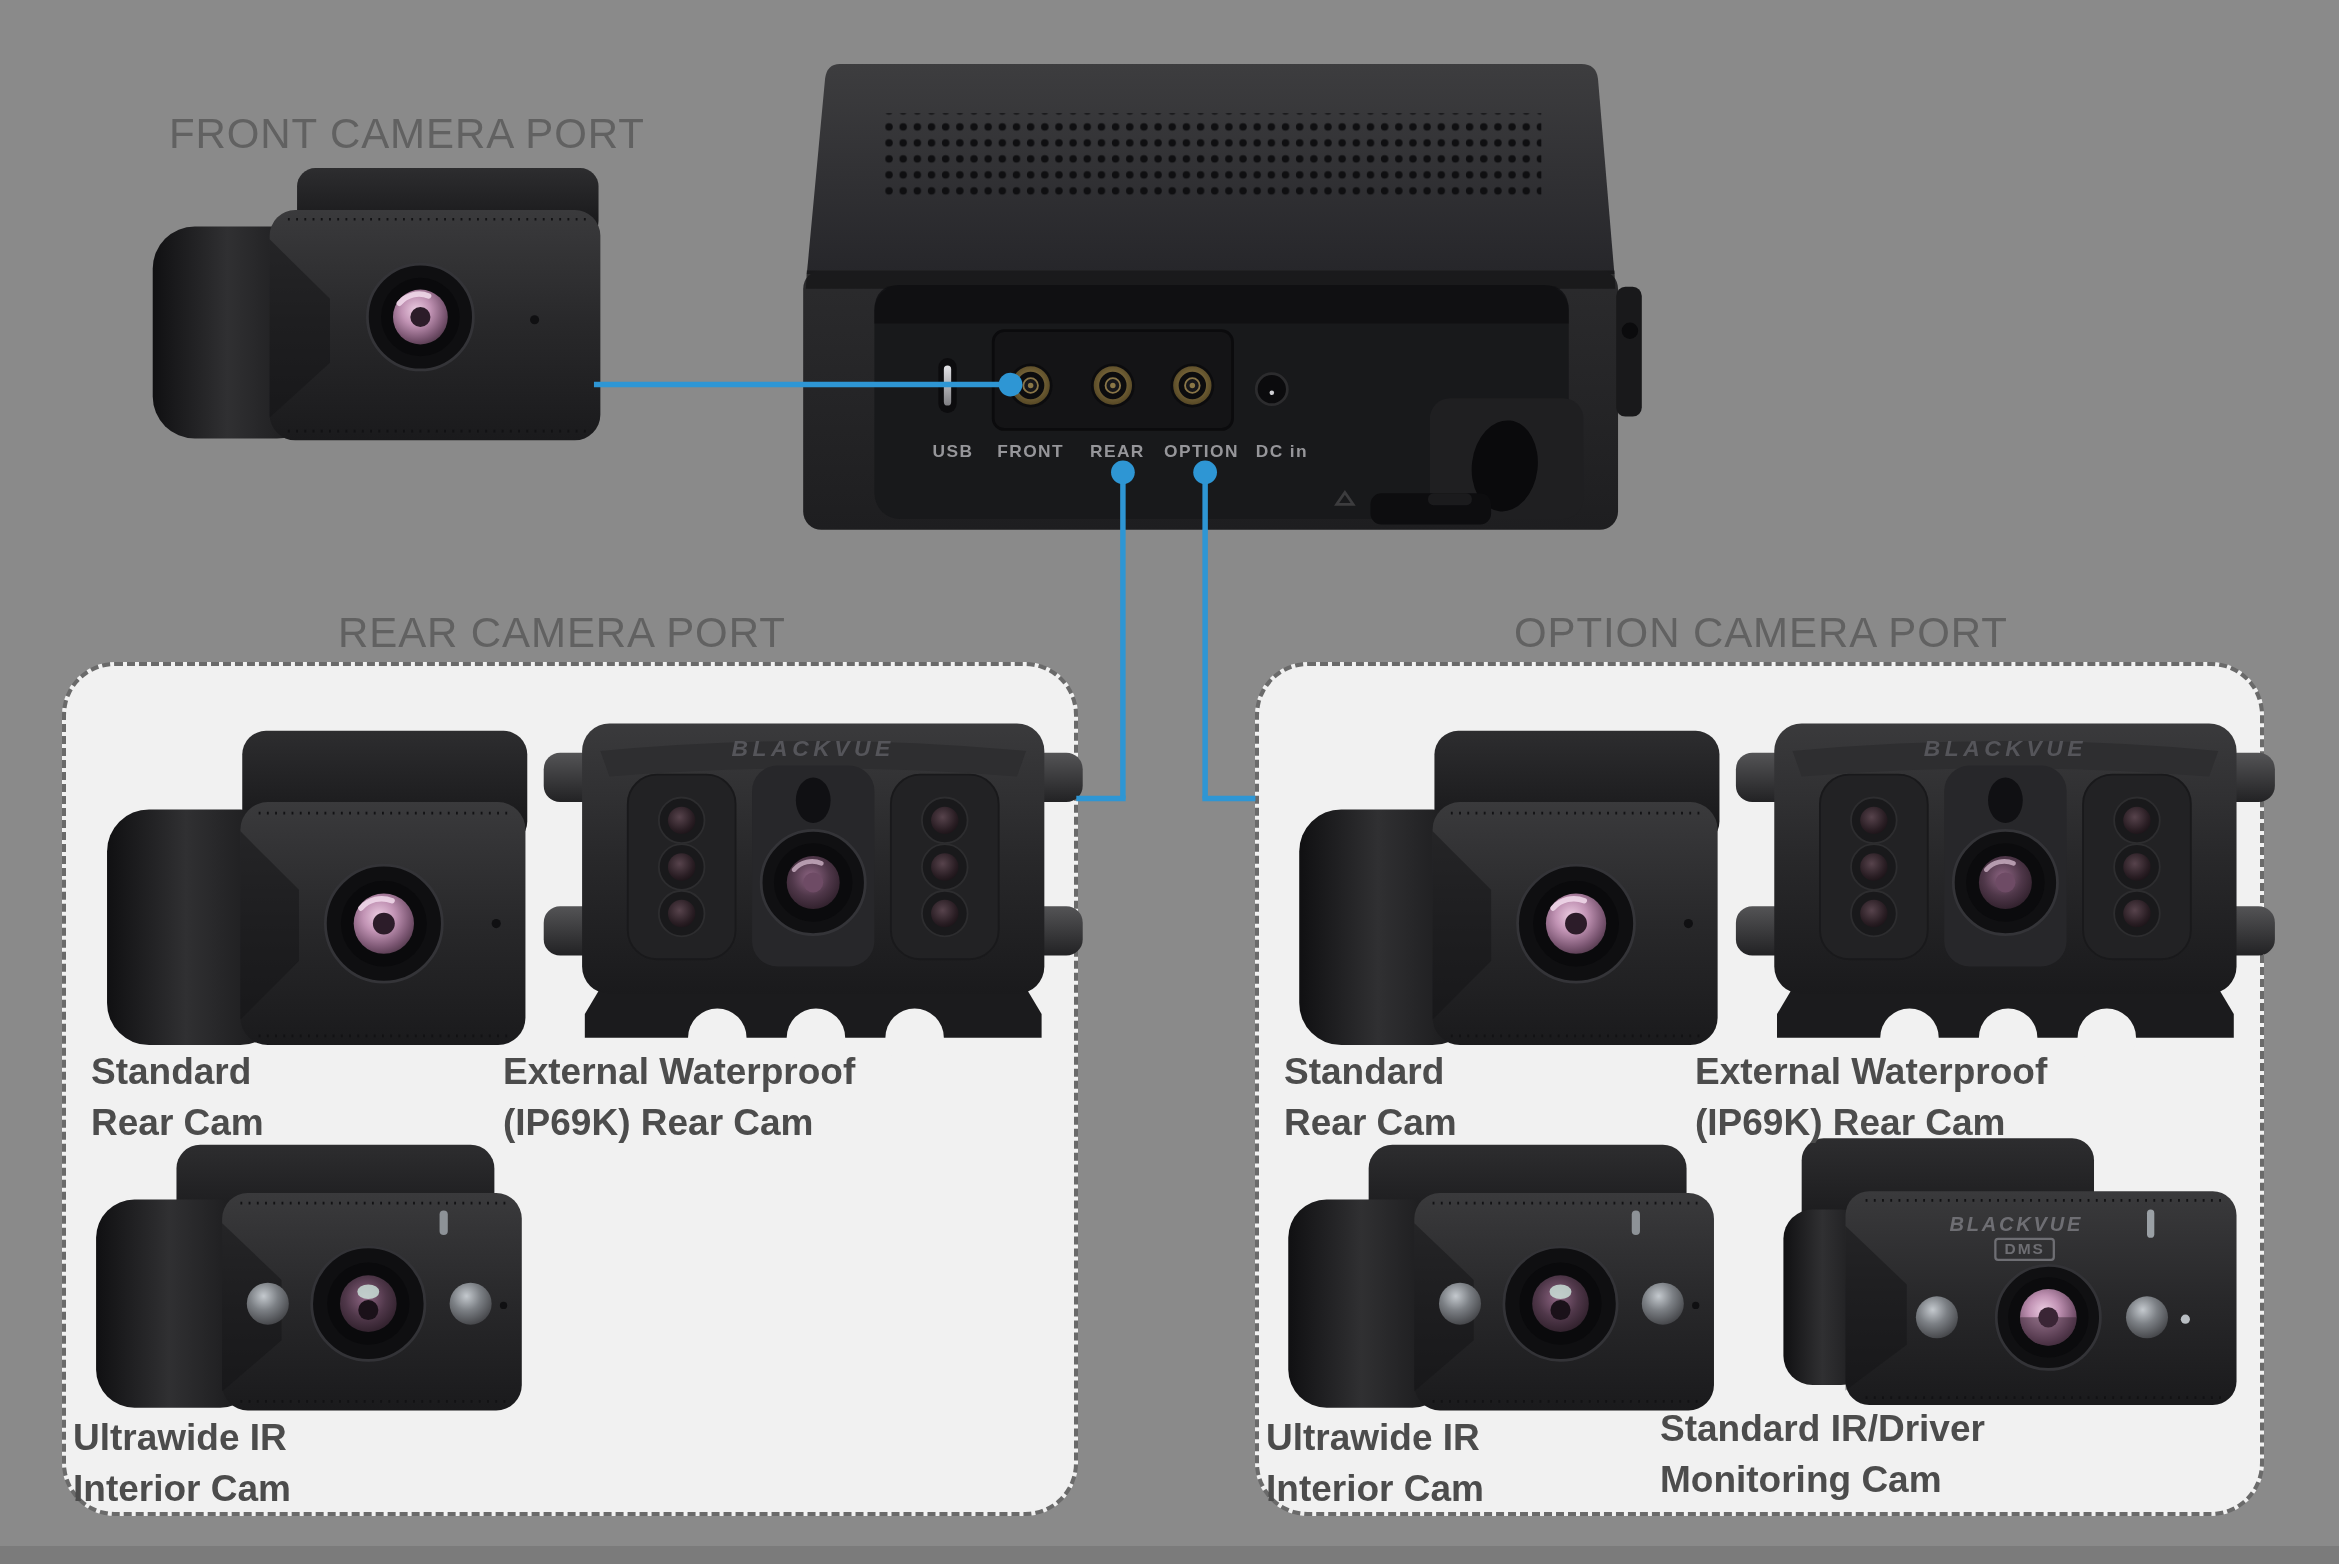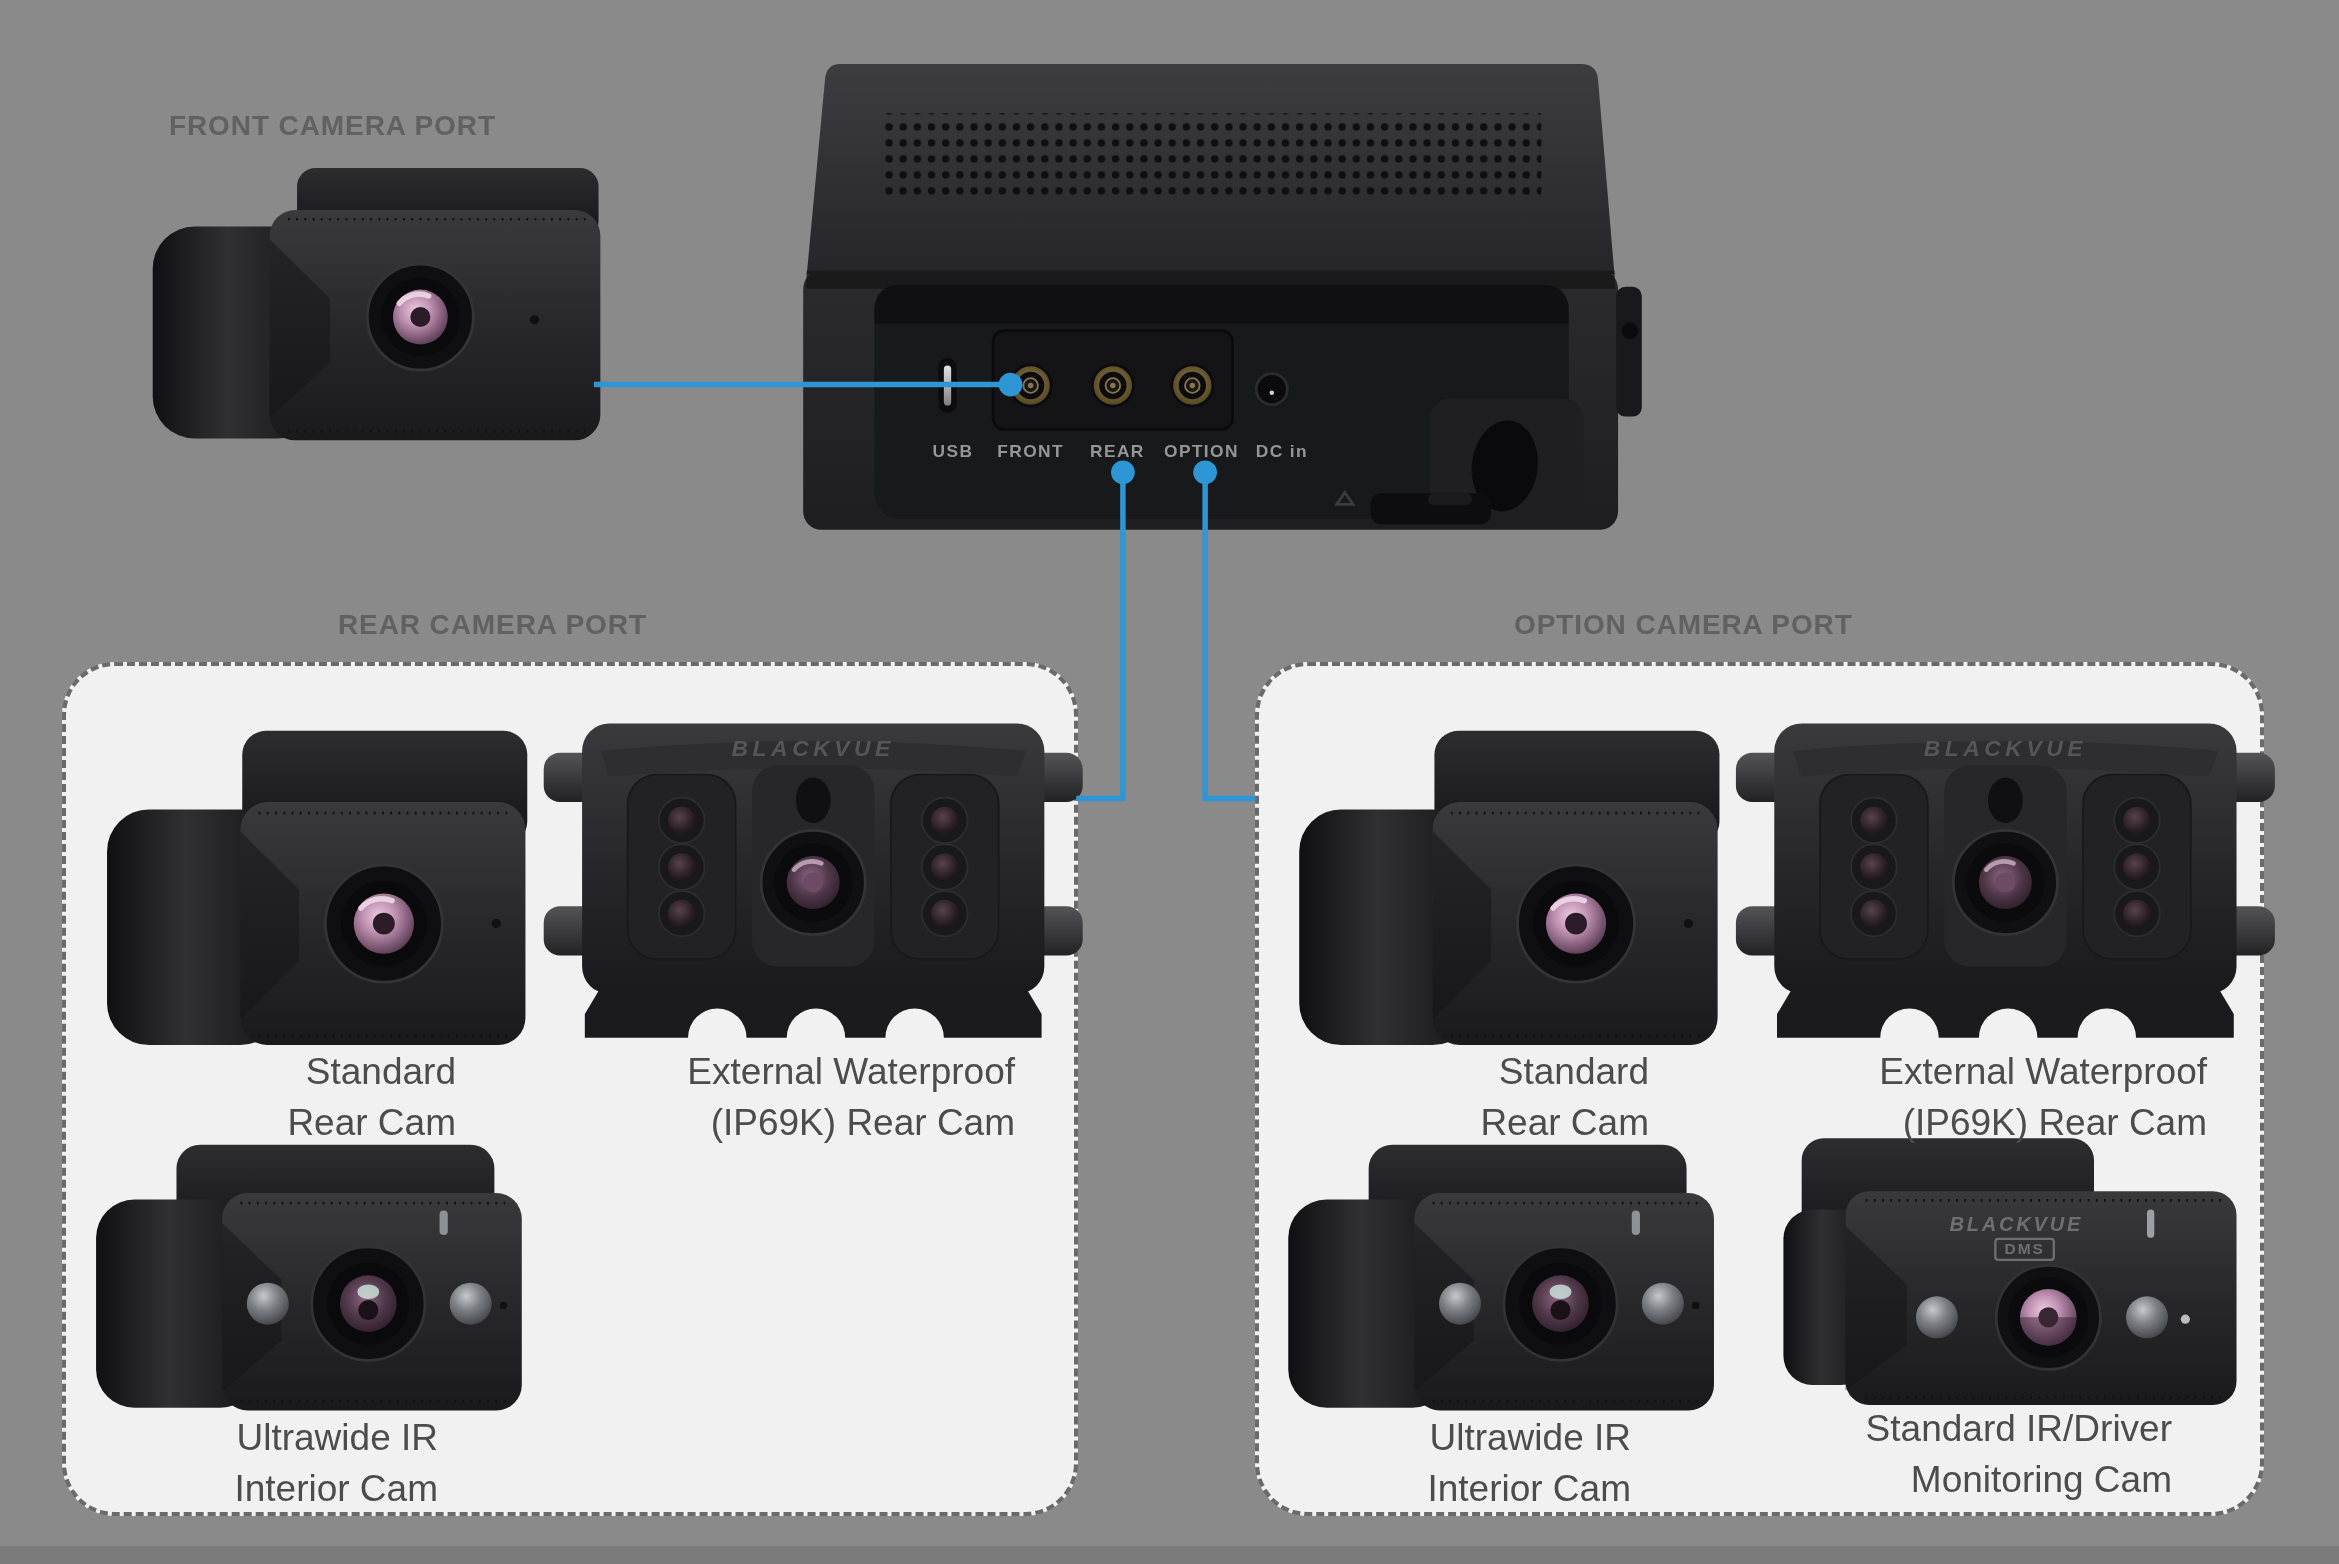--- a/index.html
+++ b/index.html
@@ -9,28 +9,28 @@
     font-family:"Liberation Sans", sans-serif;
   }
   .port-box {
     position:absolute; top:662px; height:854px;
     background:#f1f1f1; border:4.6px dashed #6a6a6a; border-radius:53px;
     box-sizing:border-box;
   }
   .box-rear   { left:62px;  width:1016px; }
   .box-option { left:1255px; width:1009px; }
   .heading {
-    position:absolute; font-weight:700; font-size:28px; letter-spacing:0.9px;
+    position:absolute; font-weight:400; font-size:42px; letter-spacing:0.9px;
     color:#616161; white-space:nowrap;
   }
   .sub-caption {
     position:absolute; font-weight:700; font-size:38px; color:#565656; white-space:nowrap;
   }
   .caption {
-    position:absolute; text-align:right; font-weight:400; font-size:37px;
+    position:absolute; text-align:left; font-weight:700; font-size:37px;
     line-height:51px; color:#4c4c4c;
   }
   .caption span { display:block; }
   .art { position:absolute; left:0; top:0; width:2339px; height:1564px; }
   .port-label { font-family:"Liberation Sans",sans-serif; font-weight:700; font-size:19px;
     fill:#96969a; letter-spacing:1.5px; text-anchor:middle; }
   .brand-ext { font-family:"Liberation Sans",sans-serif; font-weight:700; font-style:italic;
     font-size:25px; fill:#55555a; letter-spacing:5px; text-anchor:middle; }
   .brand-dms { font-family:"Liberation Sans",sans-serif; font-weight:700; font-style:italic;
     font-size:22px; fill:#6e6e73; letter-spacing:3px; text-anchor:middle; }

